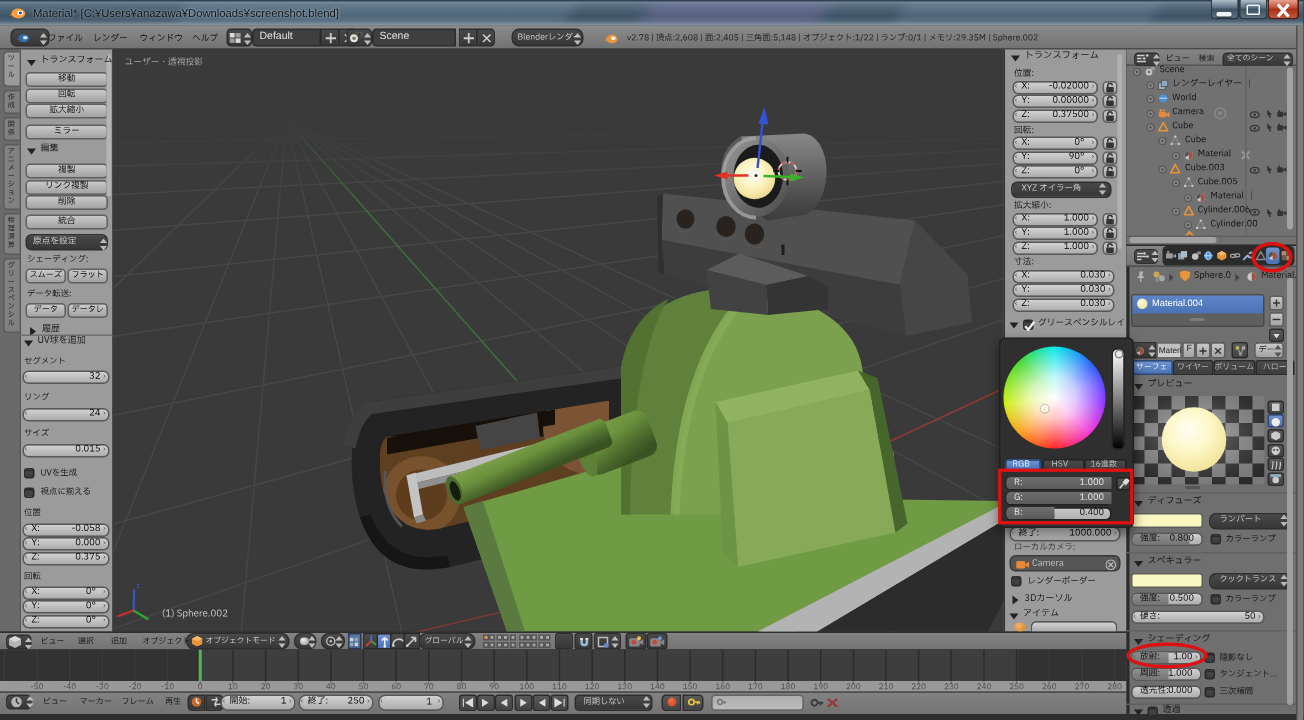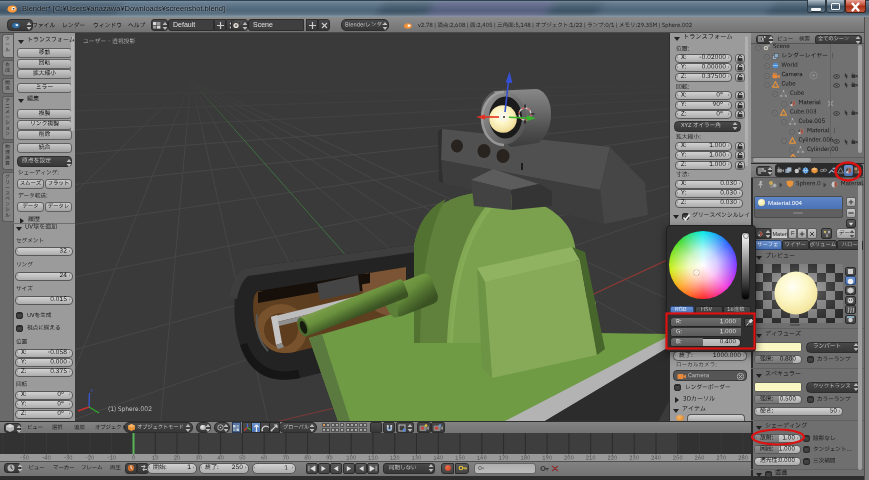--- a/index.html
+++ b/index.html
@@ -18,21 +18,21 @@
 <div class="p" style="left:430px;top:-6px;width:120px;height:30px;background:rgba(150,130,190,.28);transform:skewX(-30deg);filter:blur(5px)"></div>
 <div class="p" style="left:600px;top:-6px;width:170px;height:30px;background:rgba(140,165,185,.22);transform:skewX(-30deg);filter:blur(4px)"></div>
 <div class="p" style="left:0;top:0;width:869px;height:1px;background:#2e4254"></div>
 </div>
 <svg class="p" style="left:5px;top:2.5px" width="13" height="12" viewBox="0 0 13 12">
 <ellipse cx="7.2" cy="6" rx="4.6" ry="3.4" fill="#ff9b3b"></ellipse>
 <ellipse cx="8.3" cy="5.6" rx="2.1" ry="1.5" fill="#fff"></ellipse>
 <ellipse cx="8.6" cy="5.7" rx="1.0" ry="0.8" fill="#1c2f57"></ellipse>
 <path d="M1 7.5L6 4.2 7 6Z" fill="#ff9b3b"></path>
 </svg>
-<div class="p" style="left:22px;top:4px;font-size:7.5px;color:#0d1216;text-shadow:0 0 2px rgba(255,255,255,.7)">Blender* [C:¥Users¥anazawa¥Downloads¥screenshot.blend]</div>
+<div class="p" style="left:22px;top:4px;font-size:7.5px;color:#0d1216;text-shadow:0 0 2px rgba(255,255,255,.7)">Material* [C:¥Users¥anazawa¥Downloads¥screenshot.blend]</div>
 <div class="p" style="left:807px;top:0;width:19px;height:13px;border:1px solid #2c3a44;border-top:none;border-radius:0 0 3px 3px;background:linear-gradient(#aebdc8,#5a6e7e 45%,#3c5163 50%,#5d717f)"></div>
 <div class="p" style="left:811px;top:8px;width:10px;height:3px;background:#f2f6f8;border-radius:1px;box-shadow:0 1px 1px #233"></div>
 <div class="p" style="left:826px;top:0;width:19px;height:13px;border:1px solid #2c3a44;border-top:none;border-radius:0 0 3px 3px;background:linear-gradient(#aebdc8,#5a6e7e 45%,#3c5163 50%,#5d717f)"></div>
 <div class="p" style="left:831px;top:3px;width:9px;height:7px;border:1.5px solid #f2f6f8;border-radius:1px;box-shadow:0 0 1px #233"></div>
 <div class="p" style="left:845px;top:0;width:21px;height:13px;border:1px solid #4a1e12;border-top:none;border-radius:0 0 3px 3px;background:linear-gradient(#e8a092,#c0492f 45%,#a63015 50%,#c2573d)"></div>
 <svg class="p" style="left:850px;top:2px" width="11" height="10" viewBox="0 0 11 10">
     <path d="M2 1L9 9M9 1L2 9" stroke="#fff" stroke-width="2.2"></path>
     <path d="M2 1L9 9M9 1L2 9" stroke="#fdfdfd" stroke-width="1.2"></path>
   </svg>
 <div class="p" style="left:0;top:17px;width:869px;height:16px;background:linear-gradient(#8b8b8b,#737373);border-bottom:1px solid #4a4a4a"></div>

